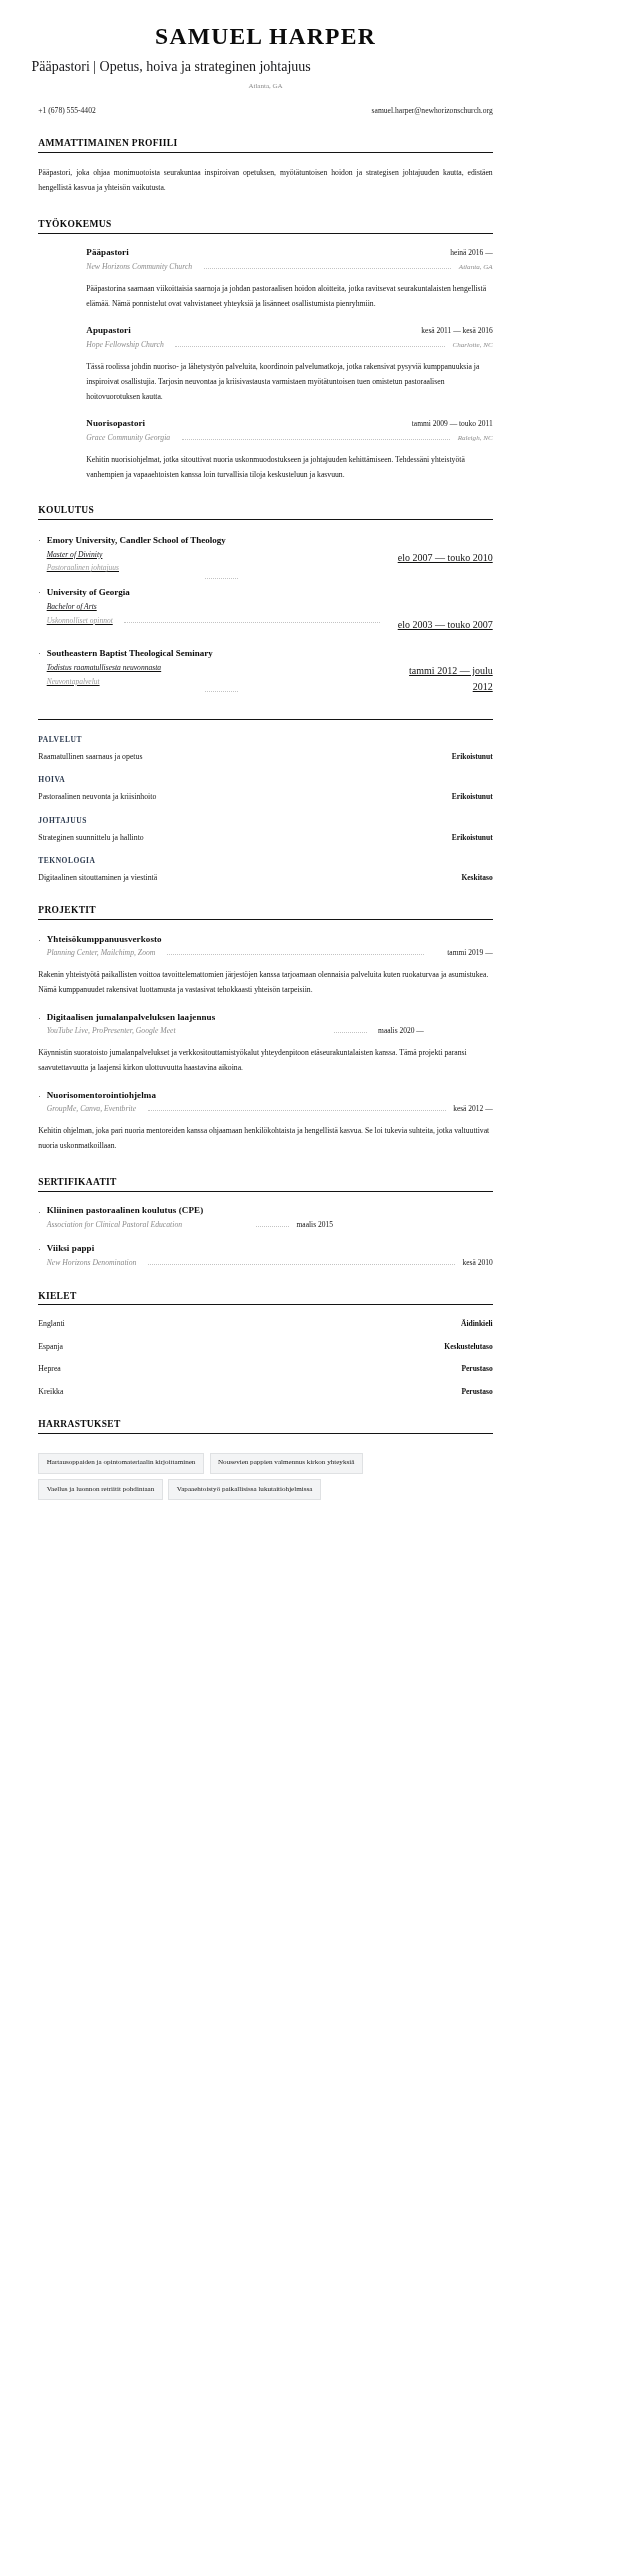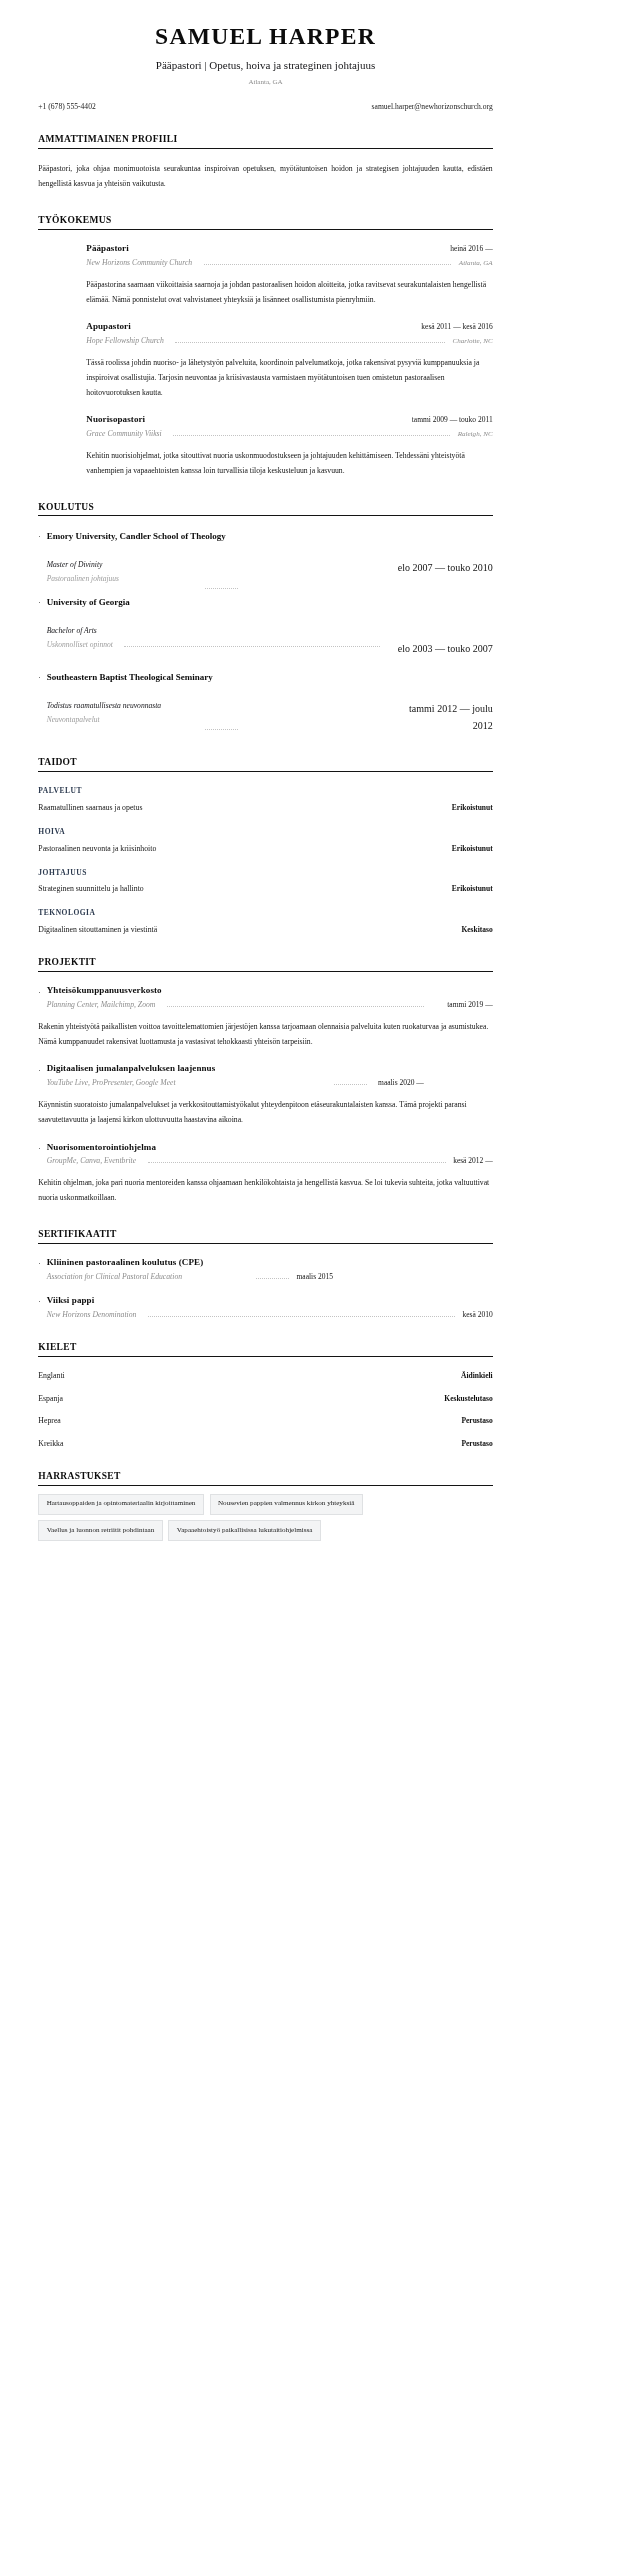--- a/index.html
+++ b/index.html
@@ -17,22 +17,21 @@
   .name {
     text-align: center;
     font-size: 23.6px;
     font-weight: 700;
     letter-spacing: 1.2px;
     line-height: 1.06;
     margin: 6.3px 0 0 0;
     color: #0c0c0c;
   }
   .headline {
-    text-align: center;
-    font-size: 11px;
+    font-size: 14px;
     font-weight: 400;
     line-height: 1.3;
     margin-top: 8.4px;
     color: #17171a;
   }
   .location {
     text-align: center;
     font-size: 7px;
     color: #8b8b8b;
     margin-top: 5.8px;
@@ -155,21 +154,21 @@
     white-space: nowrap;
   }
   .edu-date {
     font-size: 10px;
     color: #141414;
     text-align: right;
     width: 105px;
     flex: 0 0 105px;
     line-height: 1.65;
   }
-  .edu-stack { display: flex; justify-content: space-between; align-items: flex-start; margin-top: 17px; }
+  .edu-stack { display: flex; justify-content: space-between; align-items: flex-start; margin-top: 3px; text-decoration: underline; }
   .edu-left-col { flex: 1 1 auto; min-width: 0; }
   .edu-leftline { margin-top: 4.7px; }
   .edu-leader-wrap { position: relative; height: 0; }
   .edu-mini-leader {
     position: absolute;
     left: 158px;
     top: 5.3px;
     width: 33px;
     border-bottom: 0.5px dotted #c3c3c3;
   }
@@ -195,21 +194,21 @@
   .lang-row {
     display: flex;
     justify-content: space-between;
     align-items: baseline;
     margin-top: 13.7px;
   }
   .lang-name { font-size: 7.8px; color: #141414; }
   .lang-level { font-size: 7.5px; font-weight: 700; color: #0d0d0d; text-align: right; }
 
   
-  .chips { display: flex; flex-wrap: wrap; gap: 5.3px 5.8px; margin-top: 8px; }
+  .chips { display: flex; flex-wrap: wrap; gap: 5.3px 5.8px; margin-top: 19px; }
   .chip {
     background: #f3f4f5;
     border: 0.5px solid #dfe1e3;
     padding: 4.7px 7.4px;
     font-size: 7.1px;
     color: #1a1a1a;
     line-height: 1.35;
   }
 
   
@@ -275,21 +274,21 @@
       </div>
       <p class="para left entry-body">Tässä roolissa johdin nuoriso- ja lähetystyön palveluita, koordinoin palvelumatkoja, jotka rakensivat pysyviä kumppanuuksia ja inspiroivat osallistujia. Tarjosin neuvontaa ja kriisivastausta varmistaen myötätuntoisen tuen omistetun pastoraalisen hoitovuorotuksen kautta.</p>
     </div>
 
     <div class="entry">
       <div class="entry-top">
         <span class="entry-title">Nuorisopastori</span>
         <span class="entry-date">tammi 2009 — touko 2011</span>
       </div>
       <div class="entry-sub">
-        <span class="entry-org">Grace Community Viiksi</span>
+        <span class="entry-org">Grace Community Georgia</span>
         <span class="leader"></span>
         <span class="entry-loc">Raleigh, NC</span>
       </div>
       <p class="para left entry-body">Kehitin nuorisiohjelmat, jotka sitouttivat nuoria uskonmuodostukseen ja johtajuuden kehittämiseen. Tehdessäni yhteistyötä vanhempien ja vapaaehtoisten kanssa loin turvallisia tiloja keskusteluun ja kasvuun.</p>
     </div>
   </div>
 
   <div class="sec-gap-lg"></div>
 
   <div class="section">
@@ -344,21 +343,20 @@
           </div>
           <div class="edu-date">tammi 2012 — joulu 2012</div>
         </div>
       </div>
     </div>
   </div>
 
   <div class="sec-gap-lg"></div>
 
   <div class="section">
-    <div class="section-title">TAIDOT</div>
     <div class="rule"></div>
 
     <div class="skill-group">
       <div class="skill-cat">PALVELUT</div>
       <div class="skill-row">
         <span class="skill-name">Raamatullinen saarnaus ja opetus</span>
         <span class="skill-level">Erikoistunut</span>
       </div>
     </div>
 

